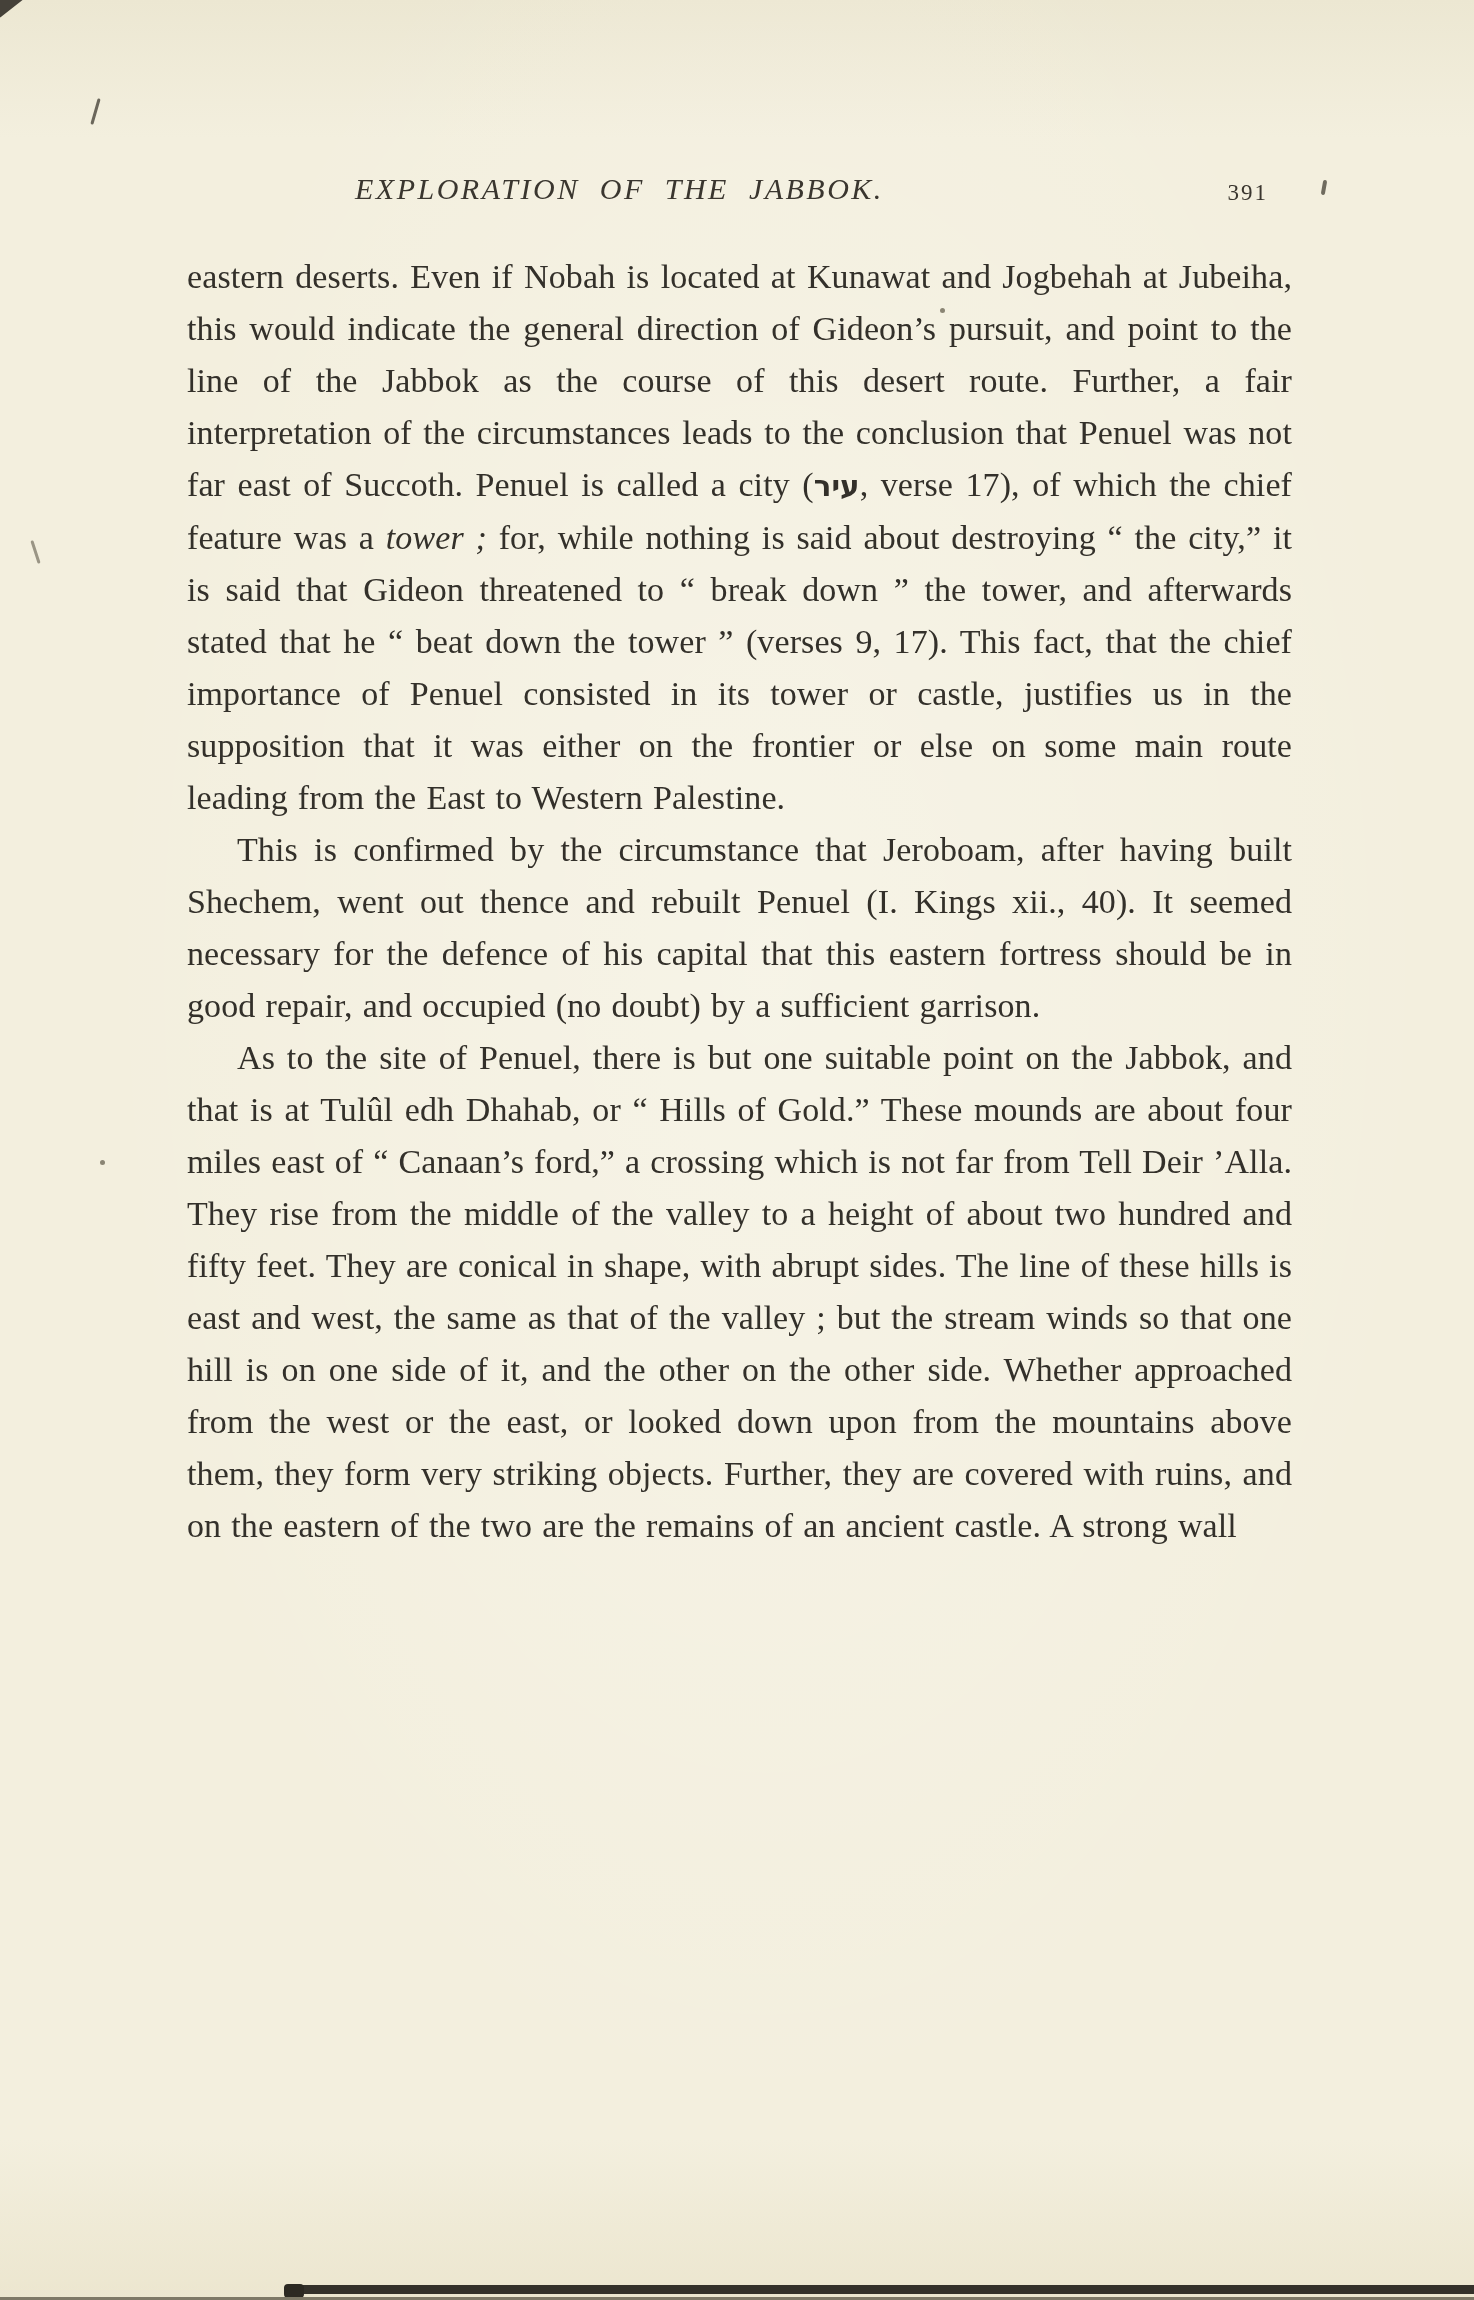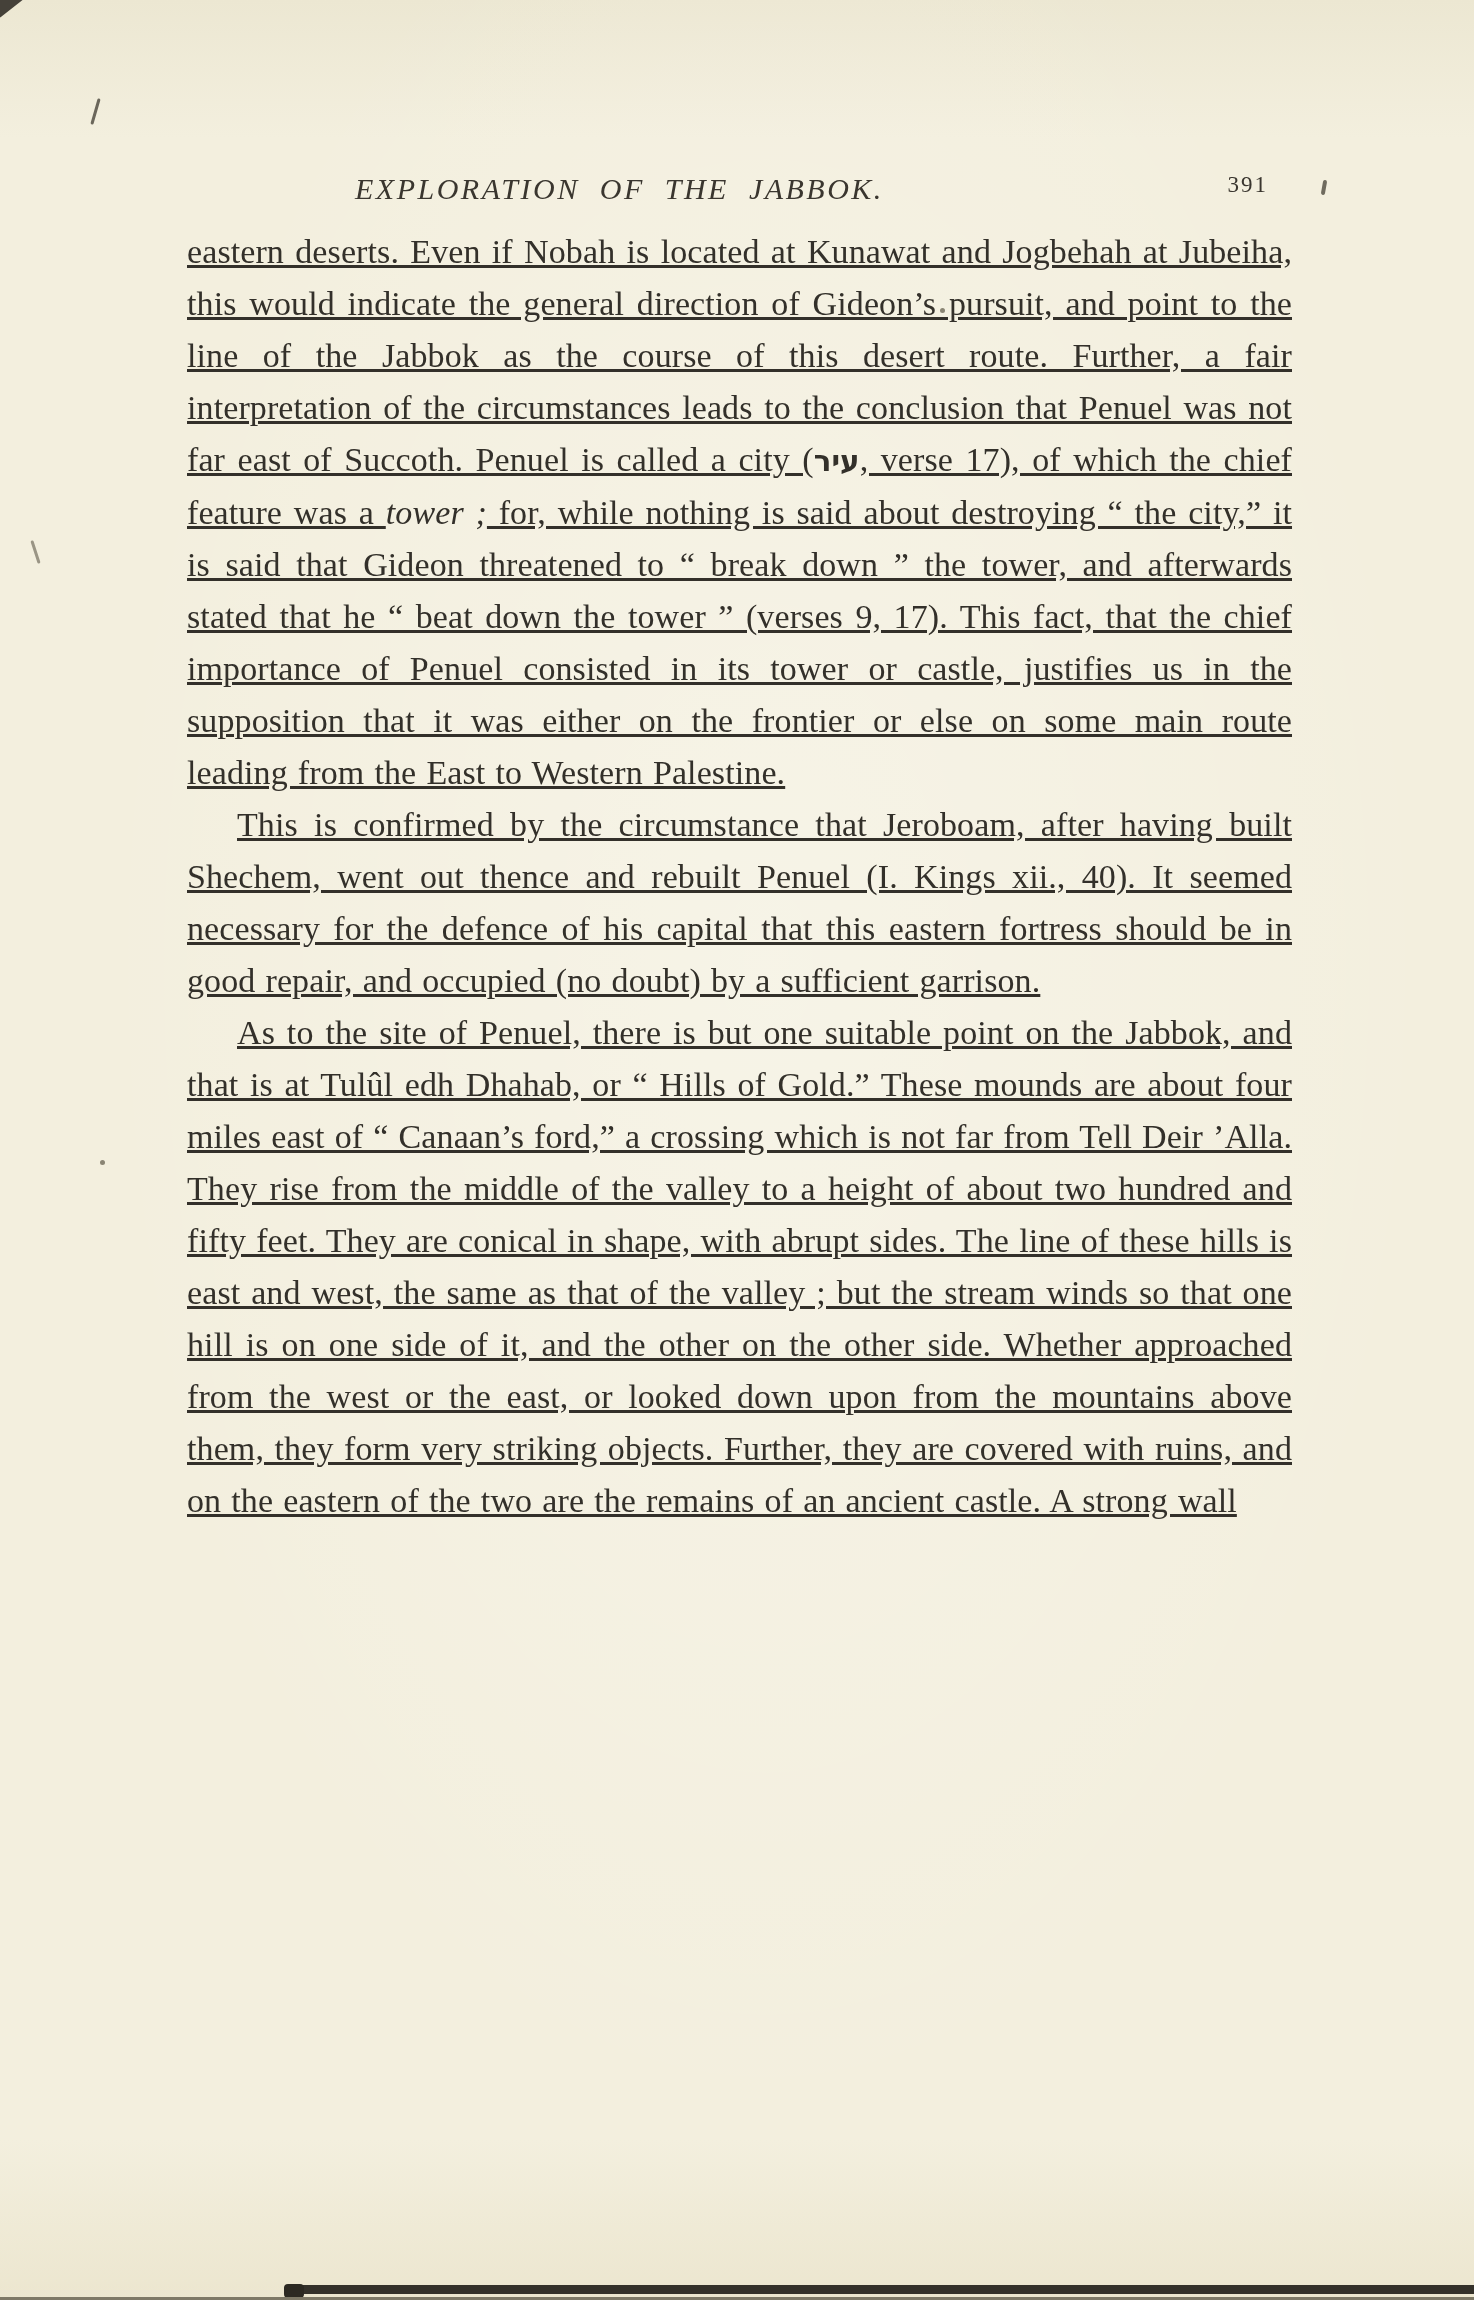--- a/index.html
+++ b/index.html
@@ -19,22 +19,22 @@
 
   .text-block {
     position: absolute;
     left: 187px;
     top: 172px;
     width: 1105px;
   }
 
   .header {
     display: flex;
-    align-items: flex-start;
-    margin-bottom: 20px;
+    align-items: flex-end;
+    margin-bottom: 45px;
     color: #3a362f;
   }
   .running-title {
     font-style: italic;
     font-size: 30px;
     letter-spacing: 2.5px;
     word-spacing: 10px;
     margin-left: 168px;
     white-space: nowrap;
   }
@@ -48,21 +48,21 @@
   .body-text {
     font-size: 34px;
     line-height: 52px;
     text-align: justify;
     word-spacing: 1.5px;
     letter-spacing: 0.1px;
   }
   .body-text p { margin: 0; }
   .body-text p.indent { text-indent: 50px; }
 
-  .run-normal { font-style: normal; text-decoration: underline; }
+  .run-normal { font-style: normal; }
   .run-italic { font-style: italic; font-family: Liberation Serif, serif; }
   .run-hebrew {
     font-family: "DejaVu Sans", "DejaVu Serif", sans-serif;
     font-size: 0.86em;
     font-weight: bold;
   }
 
   
   .artifact { position: absolute; background: #56524a; }
   .artifact-corner-top-left {

